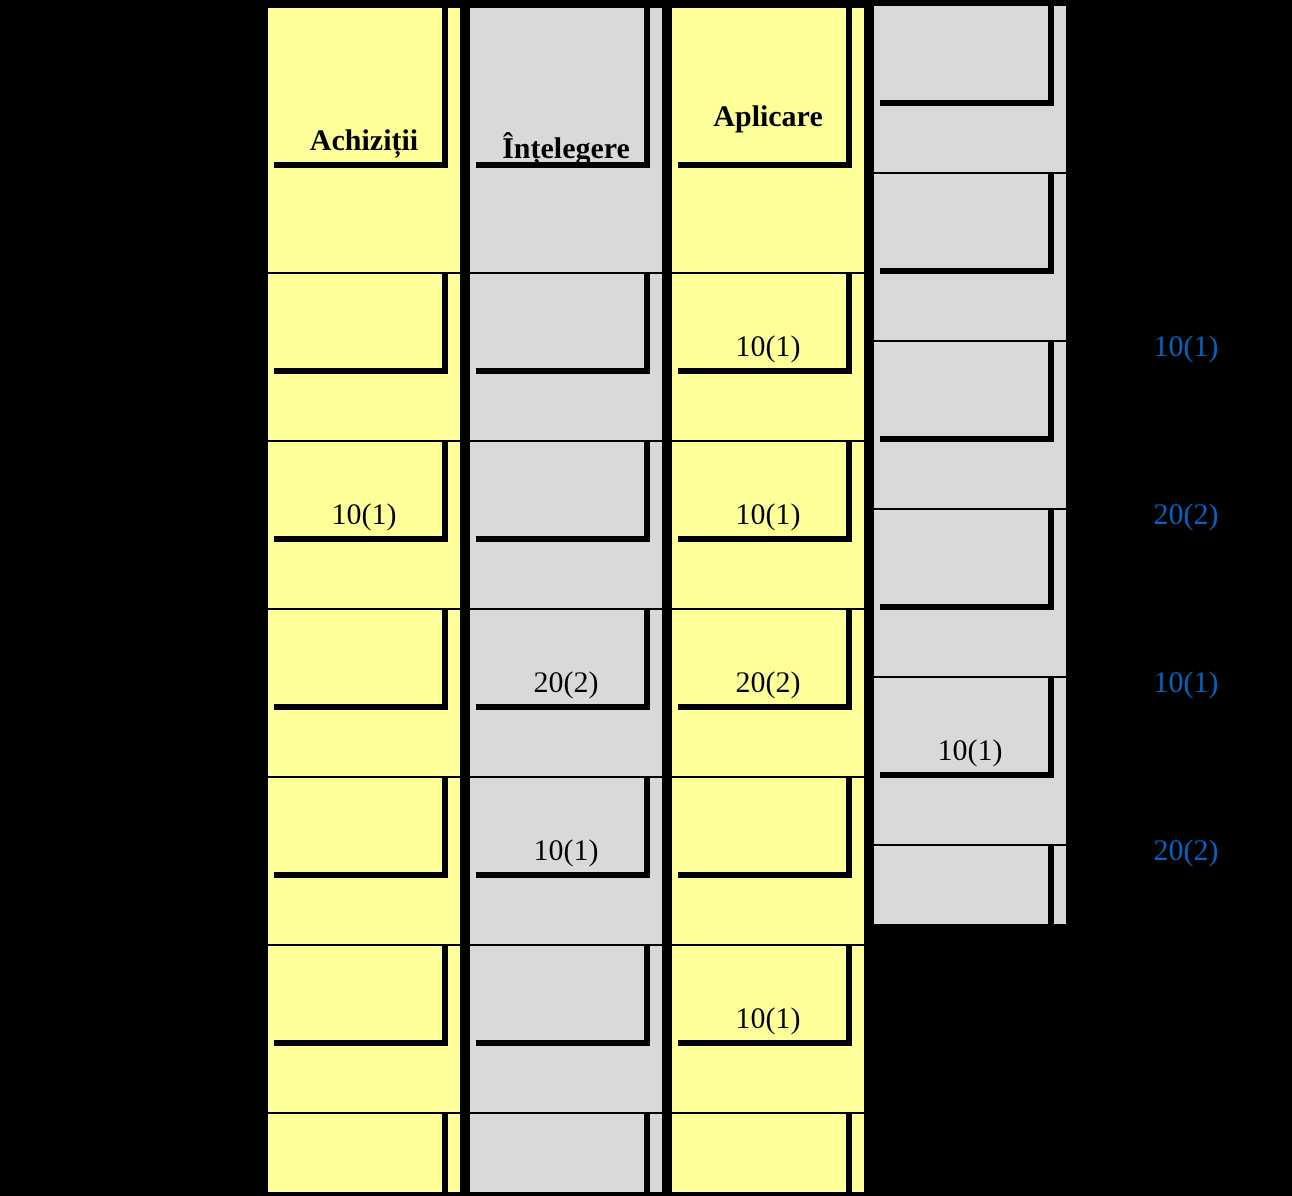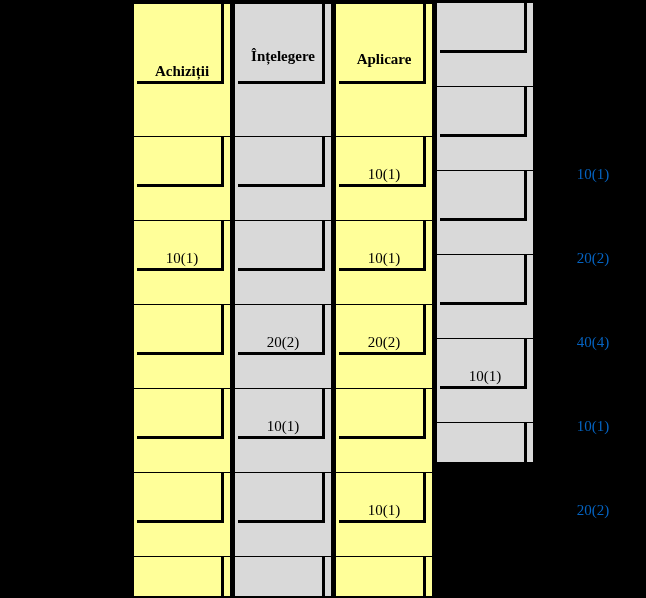--- a/index.html
+++ b/index.html
@@ -74,21 +74,21 @@
         <div class="cell yellow" style="height: 40px;">
           <div class="ltxt" style="top: 30px;"></div>
           <div class="lv" style="right: 6px; top: 0px; height: 50px;"></div>
         </div>
       </div>
   </div>
 
   <div class="col" id="col1" style="left:234px;width:98px;">
     <div class="colbody">
         <div class="cell gray first" style="height: 134px;">
-          <div class="ltxt hdr" style="top: 45px;">Înțelegere</div>
+          <div class="ltxt hdr" style="top: 64px;">Înțelegere</div>
           <div class="lh" style="left: 3px; right: 8px; top: 77px;"></div>
           <div class="lv" style="right: 6px; top: 0px; height: 80px;"></div>
         </div>
         <div class="cell gray" style="height: 84px;">
           <div class="ltxt" style="top: 30px;"></div>
           <div class="lh" style="left: 3px; right: 8px; top: 47px;"></div>
           <div class="lv" style="right: 6px; top: 0px; height: 50px;"></div>
         </div>
         <div class="cell gray" style="height: 84px;">
           <div class="ltxt" style="top: 30px;"></div>
@@ -192,23 +192,20 @@
 
   <div id="totals">
       <div class="totcell" style="height: 134px;"></div>
       <div class="totcell" style="height: 84px;">
         <div class="tottxt" style="top: 30px; color: rgb(5, 99, 193);">10(1)</div>
       </div>
       <div class="totcell" style="height: 84px;">
         <div class="tottxt" style="top: 30px; color: rgb(5, 99, 193);">20(2)</div>
       </div>
       <div class="totcell" style="height: 84px;">
-        <div class="tottxt" style="top: 30px; color: rgb(5, 99, 193);">40(4)</div>
-      </div>
-      <div class="totcell" style="height: 84px;">
         <div class="tottxt" style="top: 30px; color: rgb(5, 99, 193);">10(1)</div>
       </div>
       <div class="totcell" style="height: 84px;">
         <div class="tottxt" style="top: 30px; color: rgb(5, 99, 193);">20(2)</div>
       </div>
       <div class="totcell" style="height: 40px;">
         <div class="tottxt" style="top: 30px; color: rgb(5, 99, 193);"></div>
       </div>
     </div>
 

